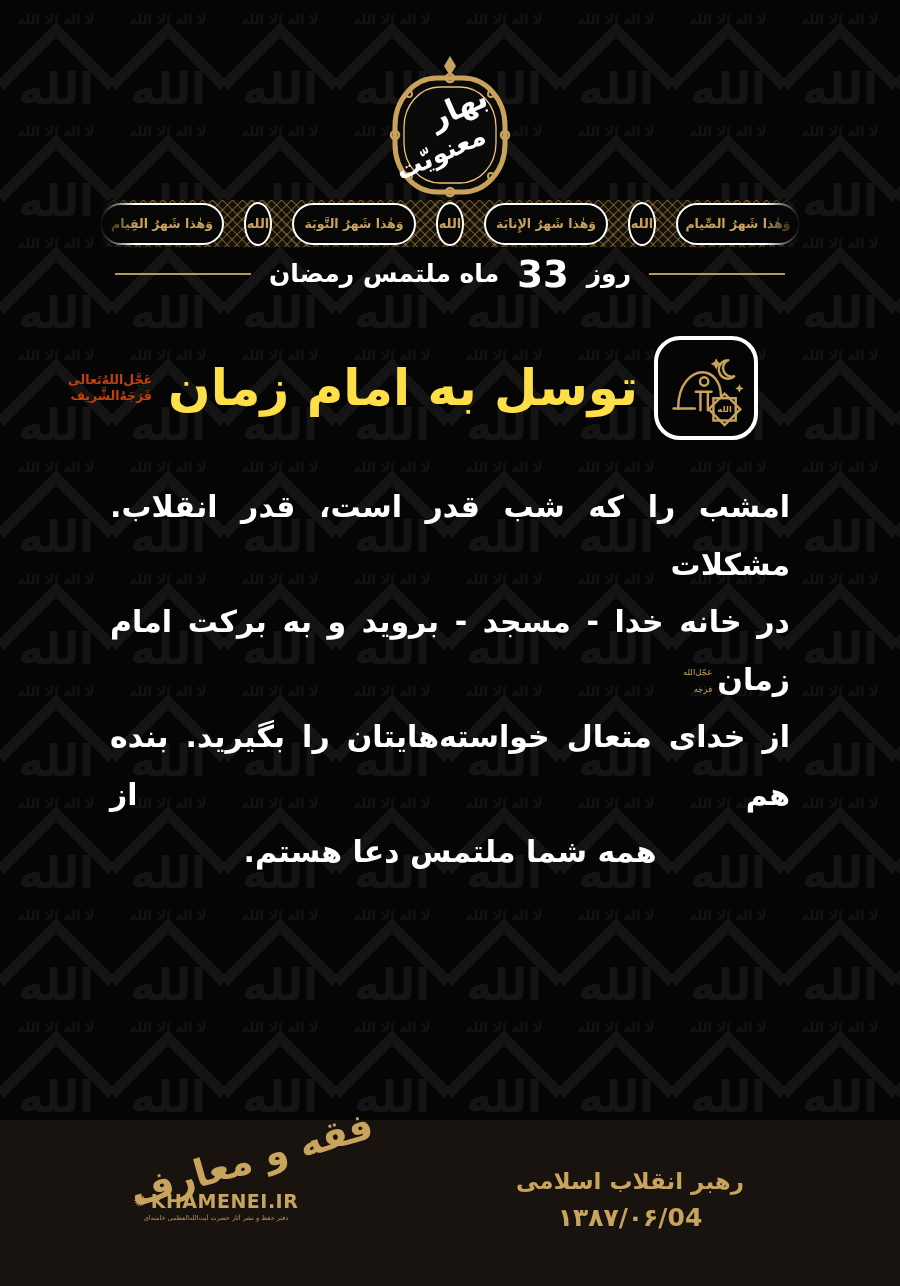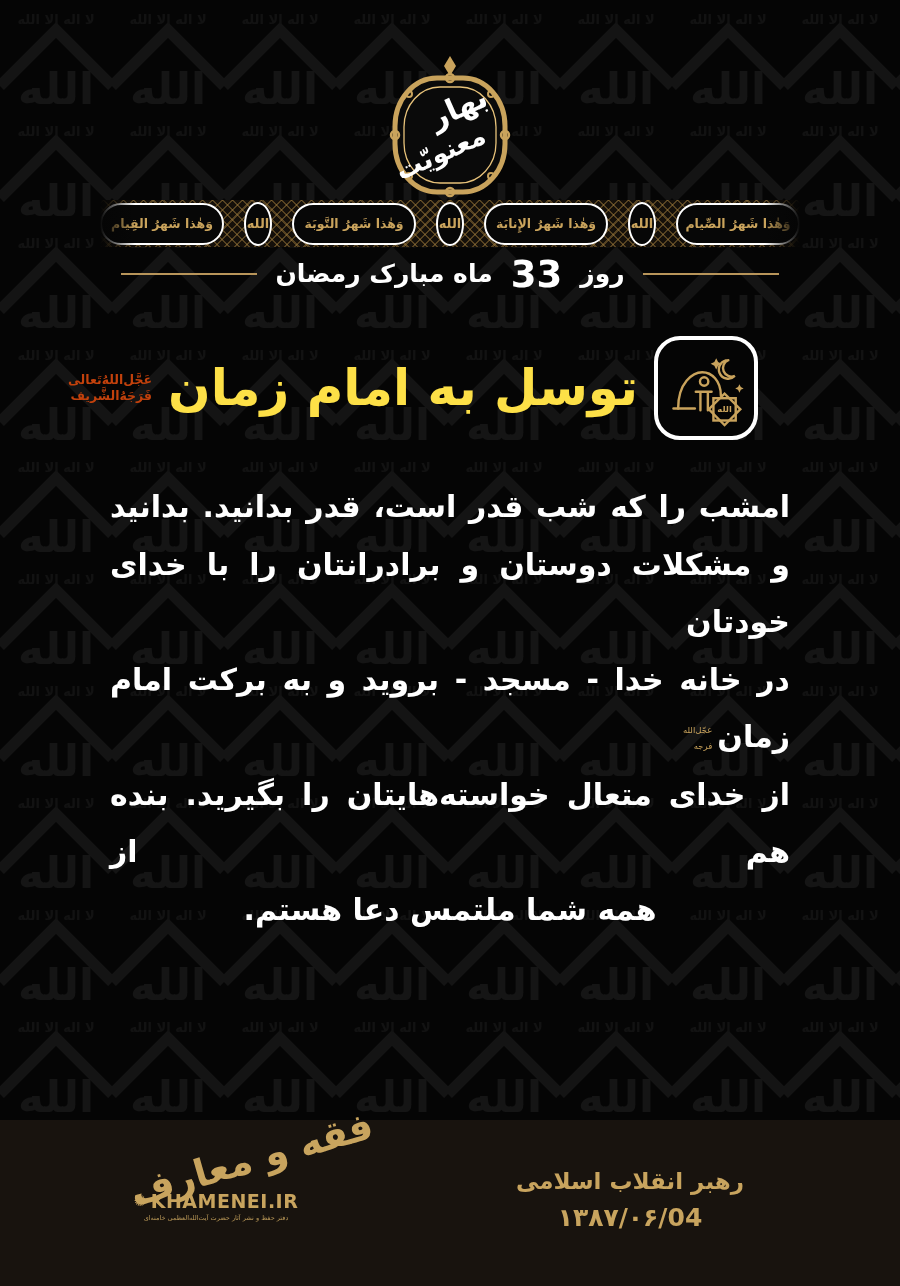--- a/index.html
+++ b/index.html
@@ -110,21 +110,21 @@
       <div class="c-circle">الله</div>
       <div class="c-oval">وَهٰذا شَهرُ القِيام</div>
     </div>
     <div class="band-fade"></div>
   </div>
 
   <div class="day-row">
     <span class="rule"></span>
     <span class="day-word">روز</span>
     <span class="day-number">33</span>
-    <span class="day-rest">ماه مبارک رمضان</span>
+    <span class="day-rest">ماه ملتمس رمضان</span>
     <span class="rule"></span>
   </div>
 
   <div class="title-row">
     <div class="icon-box">
       <svg width="78" height="78" viewBox="0 0 84 84">
         <g stroke="#c9a35c" stroke-width="2.6" fill="none" stroke-linecap="round">
           <path d="M12 64 C12 36 28 25 38 25 C48 25 58 34 58 50"></path>
           <path d="M7 64 H30"></path>
           <circle cx="40" cy="35" r="4.5"></circle>
@@ -140,22 +140,21 @@
       </svg>
     </div>
     <div class="title-text">توسل به امام زمان</div>
     <div class="honorific">
       <span>عَجَّل‌اللهُ‌تَعالی</span>
       <span>فَرَجَهُ‌الشَّریف</span>
     </div>
   </div>
 
   <div class="body">
-    <div class="bline just">امشب را که شب قدر است، قدر بدانید. بدانید</div>
-    <div class="bline just">و مشکلات دوستان و برادرانتان را با خدای خودتان</div>
+    <div class="bline just">امشب را که شب قدر است، قدر انقلاب. مشکلات</div>
     <div class="bline just">
       <span>در خانه خدا - مسجد - بروید و به برکت امام زمان</span><span class="zsym">
           <span>عجّل‌الله</span>
           <span>فرجه</span>
         </span>
     </div>
     <div class="bline just">از خدای متعال خواسته‌هایتان را بگیرید. بنده هم از</div>
     <div class="bline center">همه شما ملتمس دعا هستم.</div>
   </div>
 

